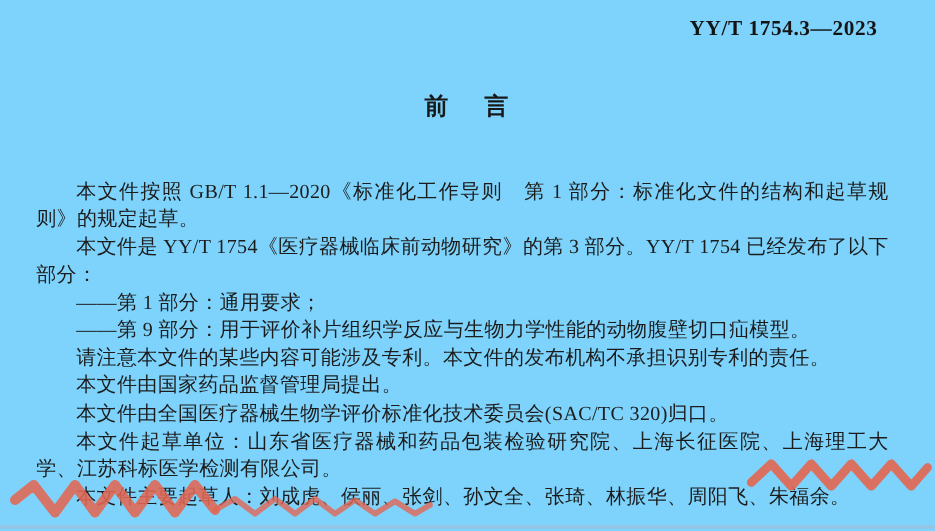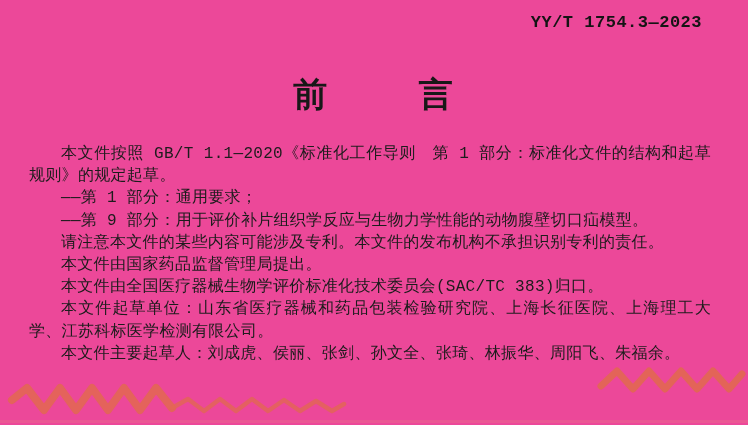--- a/index.html
+++ b/index.html
@@ -4,43 +4,43 @@
 <style>
   html, body {
     margin: 0;
     padding: 0;
     background: #ffffff;
   }
   .page {
     position: relative;
     width: 748px;
     height: 425px;
-    background: #ec4899;
+    background: #7dd3fc;
     overflow: hidden;
-    font-family: Liberation Mono, monospace;
+    font-family: Liberation Serif, serif;
     color: #1c1c1c;
   }
   .std-number {
     position: absolute;
     top: 13px;
     right: 46px;
     font-size: 17px;
     font-weight: bold;
     letter-spacing: 0.5px;
     color: #141414;
     white-space: nowrap;
   }
   .doc-title {
     position: absolute;
     top: 72px;
     left: 0;
     width: 100%;
     margin: 0;
     text-align: center;
-    font-size: 34px;
+    font-size: 19px;
     font-weight: bold;
     letter-spacing: 2px;
     color: #181818;
     white-space: pre;
   }
   .body-text {
     position: absolute;
     top: 143px;
     left: 29px;
     width: 682px;
@@ -74,25 +74,26 @@
 <body>
 
 <div class="page">
 
   <div class="std-number">YY/T 1754.3—2023</div>
 
   <h1 class="doc-title">前    言</h1>
 
   <div class="body-text">
     <p>本文件按照 GB/T 1.1—2020《标准化工作导则　第 1 部分：标准化文件的结构和起草规则》的规定起草。</p>
+    <p>本文件是 YY/T 1754《医疗器械临床前动物研究》的第 3 部分。YY/T 1754 已经发布了以下部分：</p>
     <p>——第 1 部分：通用要求；</p>
     <p>——第 9 部分：用于评价补片组织学反应与生物力学性能的动物腹壁切口疝模型。</p>
     <p>请注意本文件的某些内容可能涉及专利。本文件的发布机构不承担识别专利的责任。</p>
     <p>本文件由国家药品监督管理局提出。</p>
-    <p>本文件由全国医疗器械生物学评价标准化技术委员会(SAC/TC 383)归口。</p>
+    <p>本文件由全国医疗器械生物学评价标准化技术委员会(SAC/TC 320)归口。</p>
     <p>本文件起草单位：山东省医疗器械和药品包装检验研究院、上海长征医院、上海理工大学、江苏科标医学检测有限公司。</p>
     <p>本文件主要起草人：刘成虎、侯丽、张剑、孙文全、张琦、林振华、周阳飞、朱福余。</p>
   </div>
 
   <svg class="zigzag zz-right" width="152" height="32" viewBox="0 0 152 32">
     <polyline points="5,22 21,7 37,25 53,7 69,25 85,7 101,25 117,7 133,25 146,10" fill="none" stroke="#e26752" stroke-width="7" stroke-linecap="round" stroke-linejoin="round" opacity="0.92"></polyline>
   </svg>
 
   <svg class="zigzag zz-bottom-left" width="348" height="38" viewBox="0 0 348 38">
     <polyline points="8,18 23,6 40,28 56,6 72,28 88,6 104,28 120,6 136,28 152,6 168,26" fill="none" stroke="#e26752" stroke-width="8" stroke-linecap="round" stroke-linejoin="round" opacity="0.88"></polyline>

